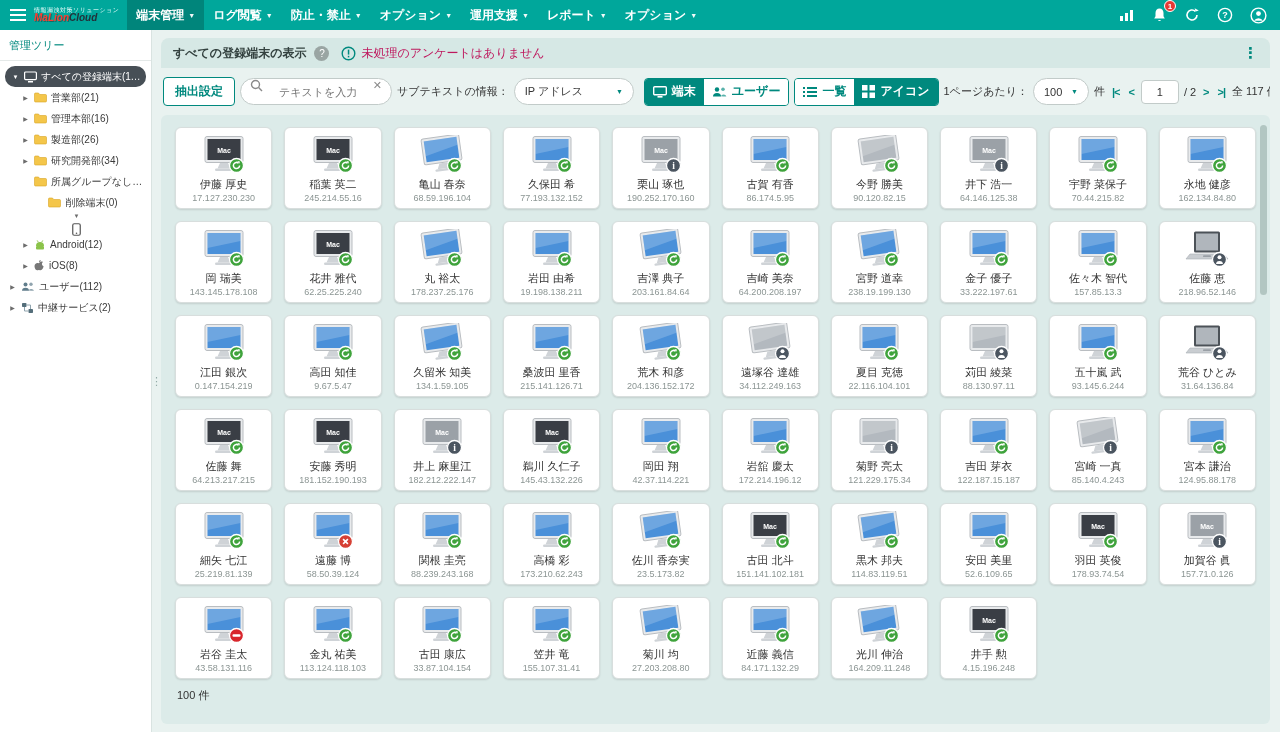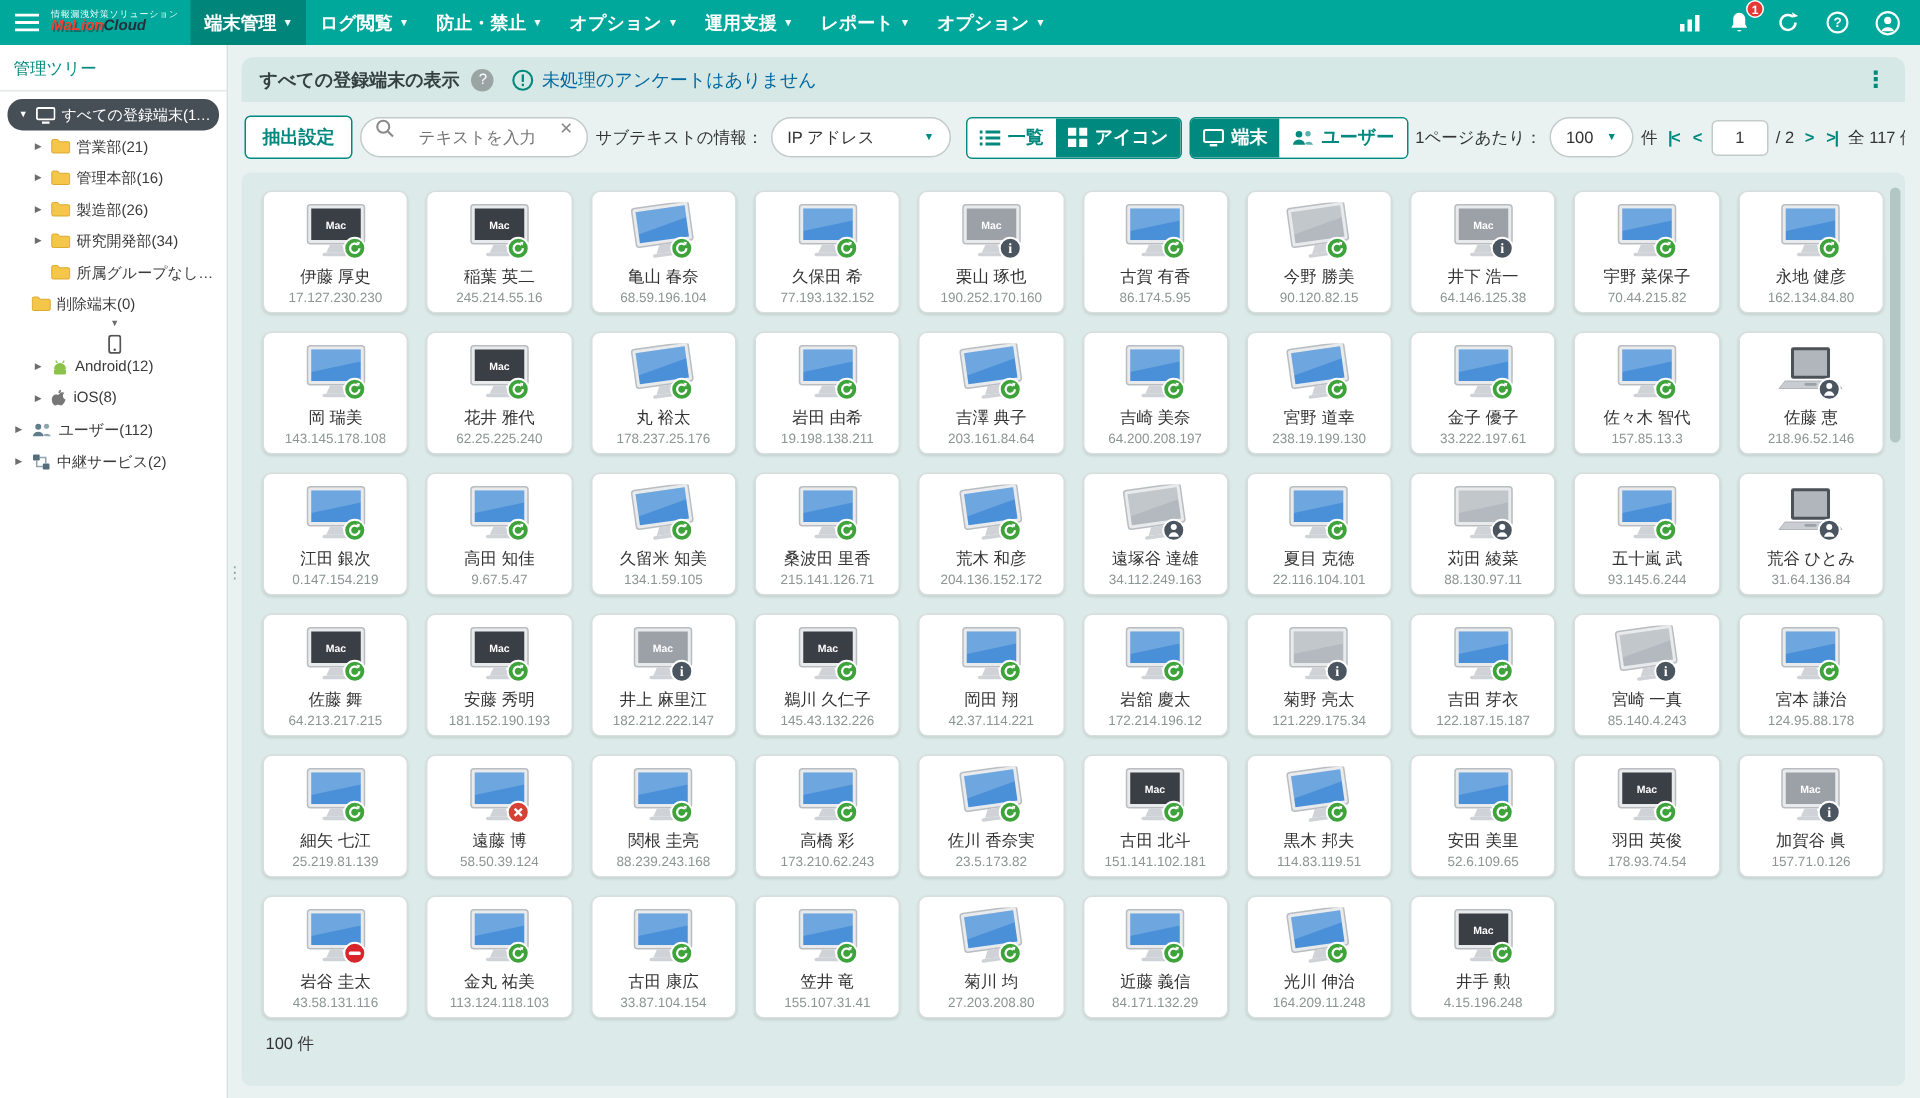--- a/index.html
+++ b/index.html
@@ -32,21 +32,21 @@
   .tree-item .tlabel{overflow:hidden;text-overflow:ellipsis}
   .tree-item.selected{background:#474f56;color:#fff;border-radius:10px;margin:0 3px}
   .tree-item.selected .arrow{color:#fff}
   .divider{width:9px;display:flex;align-items:center;justify-content:center;color:#93aba7;font-size:11px;cursor:col-resize;flex:0 0 auto}
 
   
   .main{flex:1;display:flex;flex-direction:column;padding:8px 10px 8px 0;min-width:0}
   .main-header{height:30px;background:#d6e8e5;border-radius:8px 8px 0 0;display:flex;align-items:center;gap:8px;padding:0 12px;flex:0 0 auto}
   .main-title{font-size:12px;font-weight:bold;color:#33413f;white-space:nowrap}
   .help-badge{width:15px;height:15px;border-radius:50%;background:#9aa5a3;color:#fff;font-size:10px;display:flex;align-items:center;justify-content:center;cursor:pointer;flex:0 0 auto}
-  .notice{display:flex;align-items:center;gap:5px;color:#0369a1;font-size:12px;margin-left:4px;cursor:pointer;white-space:nowrap}
+  .notice{display:flex;align-items:center;gap:5px;color:#be185d;font-size:12px;margin-left:4px;cursor:pointer;white-space:nowrap}
   .kebab{margin-left:auto;color:#00897e;font-size:15px;font-weight:bold;cursor:pointer}
 
   .toolbar{display:flex;align-items:center;gap:5px;padding:9px 2px 9px 2px;font-size:11px;color:#333;flex:0 0 auto;overflow:hidden;white-space:nowrap}
   .btn-filter{border:1px solid #00897e;color:#00897e;background:#fff;border-radius:4px;padding:5px 11px;font-weight:bold;font-size:12px;cursor:pointer;font-family:inherit;flex:0 0 auto}
   .search{display:flex;background:#fff;border:1px solid #c2cbc9;border-radius:14px;height:27px;padding:0 9px;width:152px;gap:16px;flex:0 0 auto}
   .search input{border:none;outline:none;flex:1;font-size:11px;min-width:0;background:transparent;font-family:inherit;color:#333}
   .clear{color:#8a8a8a;font-size:11px;cursor:pointer}
   .tb-label{flex:0 0 auto}
   .select{display:flex;align-items:center;justify-content:space-between;background:#fff;border:1px solid #c2cbc9;border-radius:14px;height:27px;padding:0 10px;cursor:pointer;flex:0 0 auto}
   .select.ip{width:120px}
@@ -203,21 +203,21 @@
         </div>
         <div class="tree-item" style="padding-left: 19px;">
           <span class="arrow"></span>
           <span class="ticon">
             <svg width="13" height="11" viewBox="0 0 13 11">
               <path d="M0.5 2 a1 1 0 0 1 1 -1 h3 l1.2 1.5 h5.8 a1 1 0 0 1 1 1 v5.5 a1 1 0 0 1 -1 1 h-10 a1 1 0 0 1 -1 -1 Z" fill="#f4c64a" stroke="#d8a424" stroke-width="0.6"></path>
             </svg>
           </span>
           <span class="tlabel">所属グループなし(20)</span>
         </div>
-        <div class="tree-item" style="padding-left: 6px;">
+        <div class="tree-item" style="padding-left: 6px; justify-content: center;">
           <span class="arrow"></span>
           <span class="ticon">
             <svg width="13" height="11" viewBox="0 0 13 11">
               <path d="M0.5 2 a1 1 0 0 1 1 -1 h3 l1.2 1.5 h5.8 a1 1 0 0 1 1 1 v5.5 a1 1 0 0 1 -1 1 h-10 a1 1 0 0 1 -1 -1 Z" fill="#f4c64a" stroke="#d8a424" stroke-width="0.6"></path>
             </svg>
           </span>
           <span class="tlabel">削除端末(0)</span>
         </div>
         <div class="tree-item" style="padding-left: 6px; flex-direction: column;">
           <span class="arrow">▼</span>
@@ -307,57 +307,57 @@
         <span class="clear">✕</span>
       </div>
       <span class="tb-label">サブテキストの情報：</span>
       <div class="select ip">
         <span>IP アドレス</span>
         <span class="caret-teal">▼</span>
       </div>
       <div class="spacer"></div>
 
       <div class="toggle-group">
+        <div class="toggle active">
+          <svg width="14" height="12" viewBox="0 0 14 12">
+              <rect x="0.7" y="0.7" width="12.6" height="8" rx="1" fill="none" stroke="currentColor" stroke-width="1.4"></rect>
+              <rect x="4.5" y="10" width="5" height="1.6" fill="currentColor"></rect>
+            </svg>
+          <span>端末</span>
+        </div>
+        <div class="toggle">
+          <svg width="15" height="12" viewBox="0 0 15 12">
+              <circle cx="5" cy="3.5" r="2.2" fill="currentColor"></circle>
+              <path d="M1 10.5 a4 3.5 0 0 1 8 0 z" fill="currentColor"></path>
+              <circle cx="11" cy="3.2" r="1.8" fill="currentColor" opacity="0.65"></circle>
+              <path d="M8.8 10.2 a3 2.8 0 0 1 5.6 0.3 l-3 0 z" fill="currentColor" opacity="0.65"></path>
+            </svg>
+          <span>ユーザー</span>
+        </div>
+      </div>
+      <div class="toggle-group">
         <div class="toggle">
           <svg width="14" height="12">
               <rect x="0" y="1" width="2" height="2" fill="currentColor"></rect>
               <rect x="4" y="1" width="10" height="2" fill="currentColor"></rect>
               <rect x="0" y="5" width="2" height="2" fill="currentColor"></rect>
               <rect x="4" y="5" width="10" height="2" fill="currentColor"></rect>
               <rect x="0" y="9" width="2" height="2" fill="currentColor"></rect>
               <rect x="4" y="9" width="10" height="2" fill="currentColor"></rect>
             </svg>
           <span>一覧</span>
         </div>
         <div class="toggle active">
           <svg width="13" height="13">
               <rect x="0" y="0" width="5.5" height="5.5" fill="currentColor"></rect>
               <rect x="7.5" y="0" width="5.5" height="5.5" fill="currentColor"></rect>
               <rect x="0" y="7.5" width="5.5" height="5.5" fill="currentColor"></rect>
               <rect x="7.5" y="7.5" width="5.5" height="5.5" fill="currentColor"></rect>
             </svg>
           <span>アイコン</span>
-        </div>
-      </div>
-      <div class="toggle-group">
-        <div class="toggle active">
-          <svg width="14" height="12" viewBox="0 0 14 12">
-              <rect x="0.7" y="0.7" width="12.6" height="8" rx="1" fill="none" stroke="currentColor" stroke-width="1.4"></rect>
-              <rect x="4.5" y="10" width="5" height="1.6" fill="currentColor"></rect>
-            </svg>
-          <span>端末</span>
-        </div>
-        <div class="toggle">
-          <svg width="15" height="12" viewBox="0 0 15 12">
-              <circle cx="5" cy="3.5" r="2.2" fill="currentColor"></circle>
-              <path d="M1 10.5 a4 3.5 0 0 1 8 0 z" fill="currentColor"></path>
-              <circle cx="11" cy="3.2" r="1.8" fill="currentColor" opacity="0.65"></circle>
-              <path d="M8.8 10.2 a3 2.8 0 0 1 5.6 0.3 l-3 0 z" fill="currentColor" opacity="0.65"></path>
-            </svg>
-          <span>ユーザー</span>
         </div>
       </div>
 
       <span class="tb-label">1ページあたり：</span>
       <div class="select pp">
         <span>100</span>
         <span class="caret-teal">▼</span>
       </div>
       <span class="tb-label">件</span>
       <span class="pg-btn">|&lt;</span>

